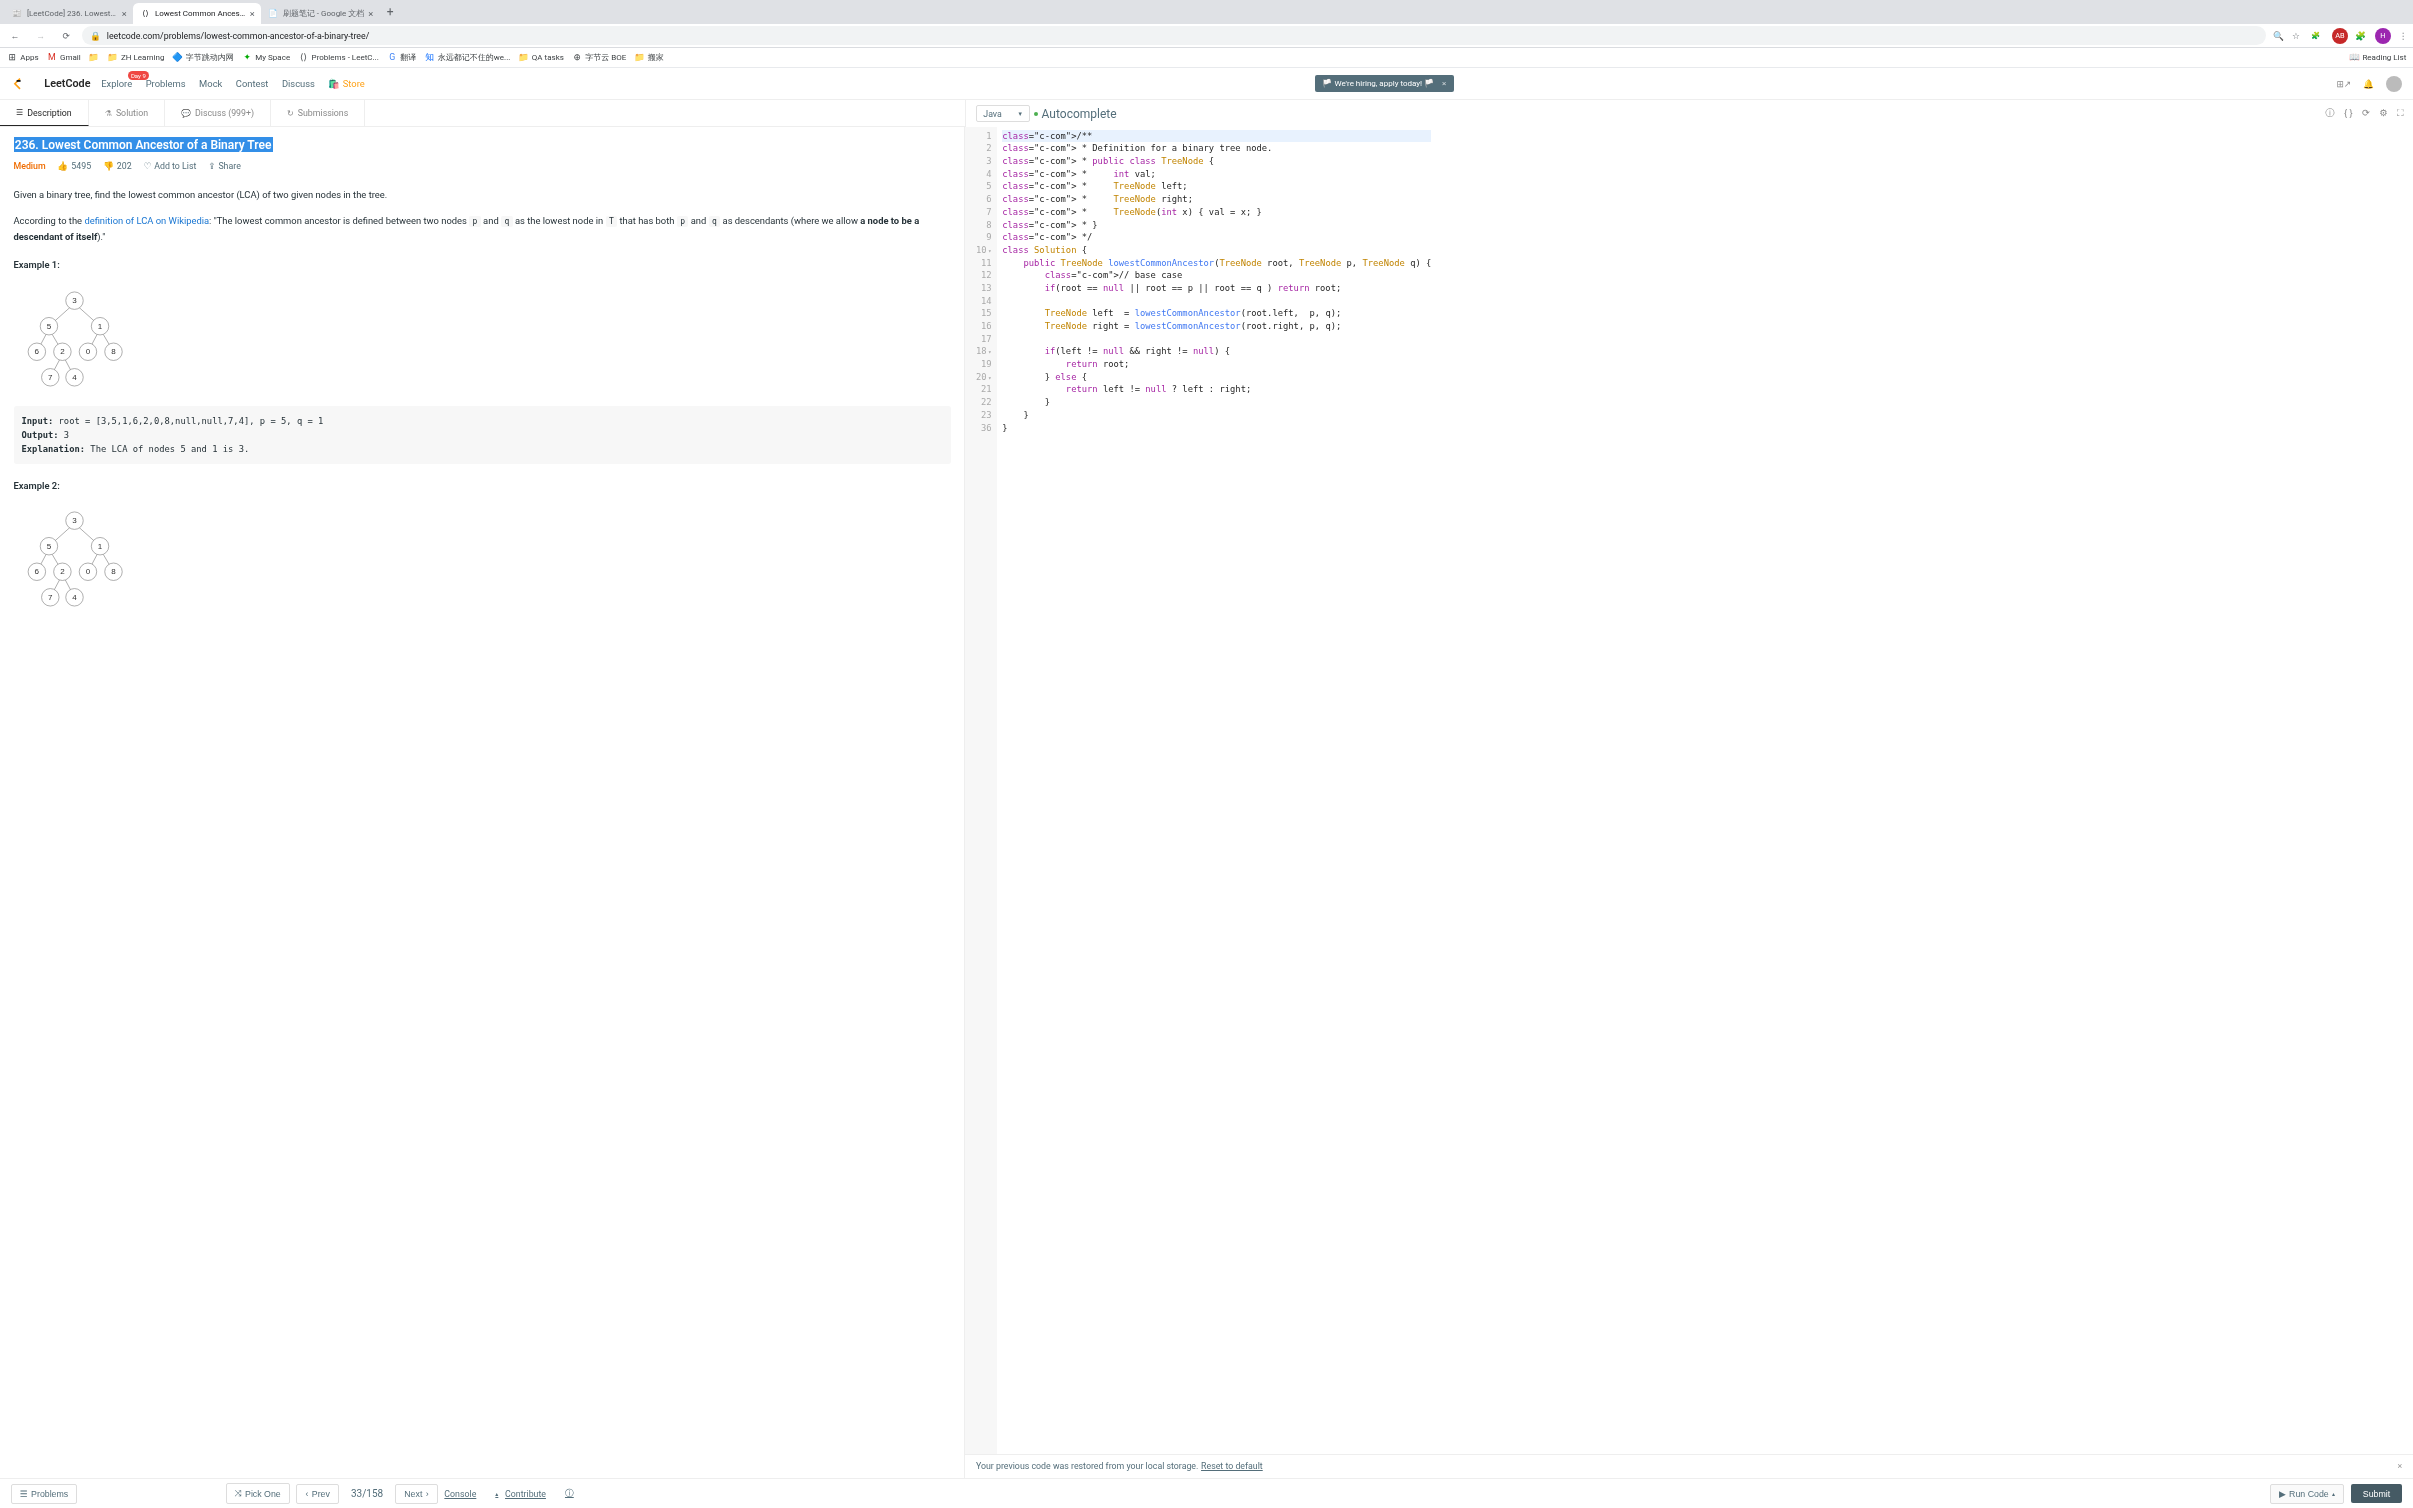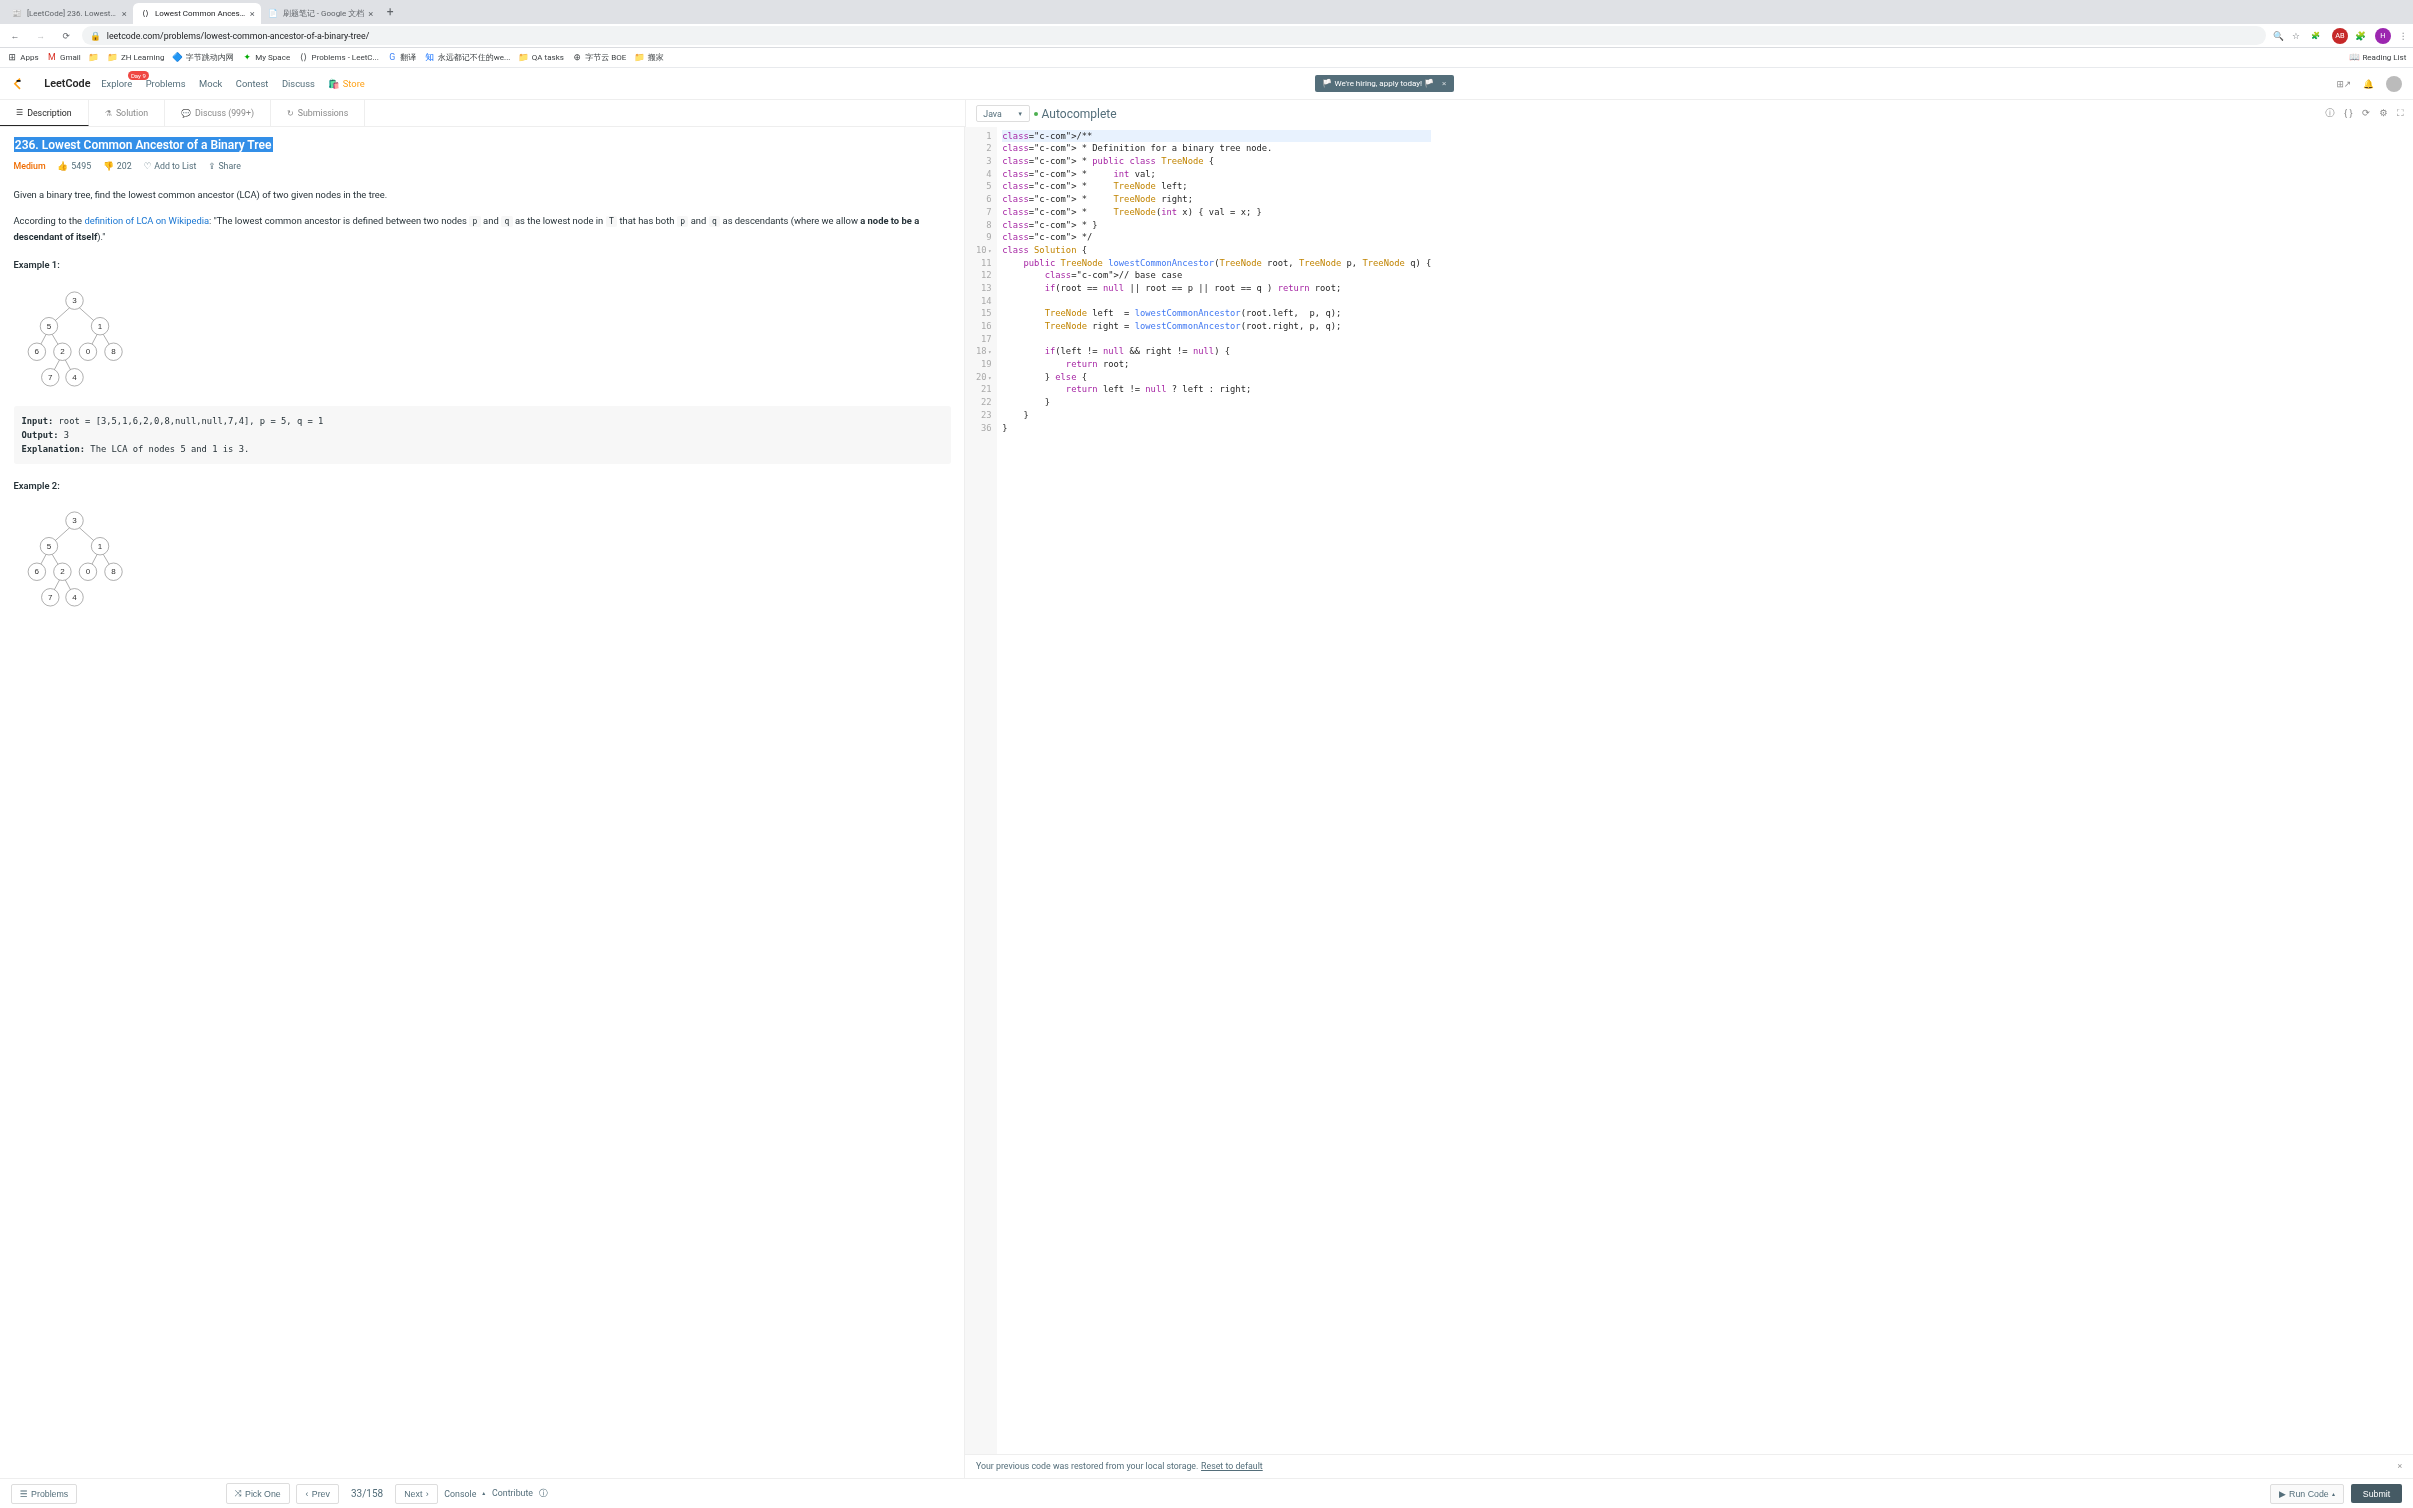--- a/index.html
+++ b/index.html
@@ -91,21 +91,21 @@
 .restore-bar { background: #fff; border-top: 0.7px solid #eee; }
 
 
 .bottom-bar { display: flex; align-items: center; height: 30px; padding: 0 10.8px; border-top: 0.7px solid #eee; gap: 6.7px; background: #fff; }
 .btn { border: 0.7px solid #ddd; background: #fff; padding: 4px 8px; border-radius: 2px; font-size: 8.8px; color: #546e7a; cursor: pointer; display: flex; align-items: center; gap: 3.4px; }
 .btn-submit { background: #455a64; color: #fff; border: none; padding: 4.7px 12px; }
 .btn-run { background: #fafafa; }
 .page-ind { font-size: 10px; color: #546e7a; padding: 0 5.4px; text-align: center; }
 .bottom-left { display: flex; gap: 6.7px; align-items: center; }
 .bottom-right { margin-left: auto; display: flex; gap: 6.7px; align-items: center; }
-.console-link { font-size: 8.8px; color: #546e7a; cursor: pointer; display: flex; gap: 6px; }
+.console-link { font-size: 8.8px; color: #546e7a; cursor: pointer; display: flex; align-items: center; gap: 19px; text-decoration: underline; }
 
 
 .left-panel::-webkit-scrollbar { width: 5.4px; }
 .left-panel::-webkit-scrollbar-thumb { background: #ccc; border-radius: 2.7px; }
 </style>
 </head>
 <body>
 
 <div class="browser-tabs">
   <div class="tab">

